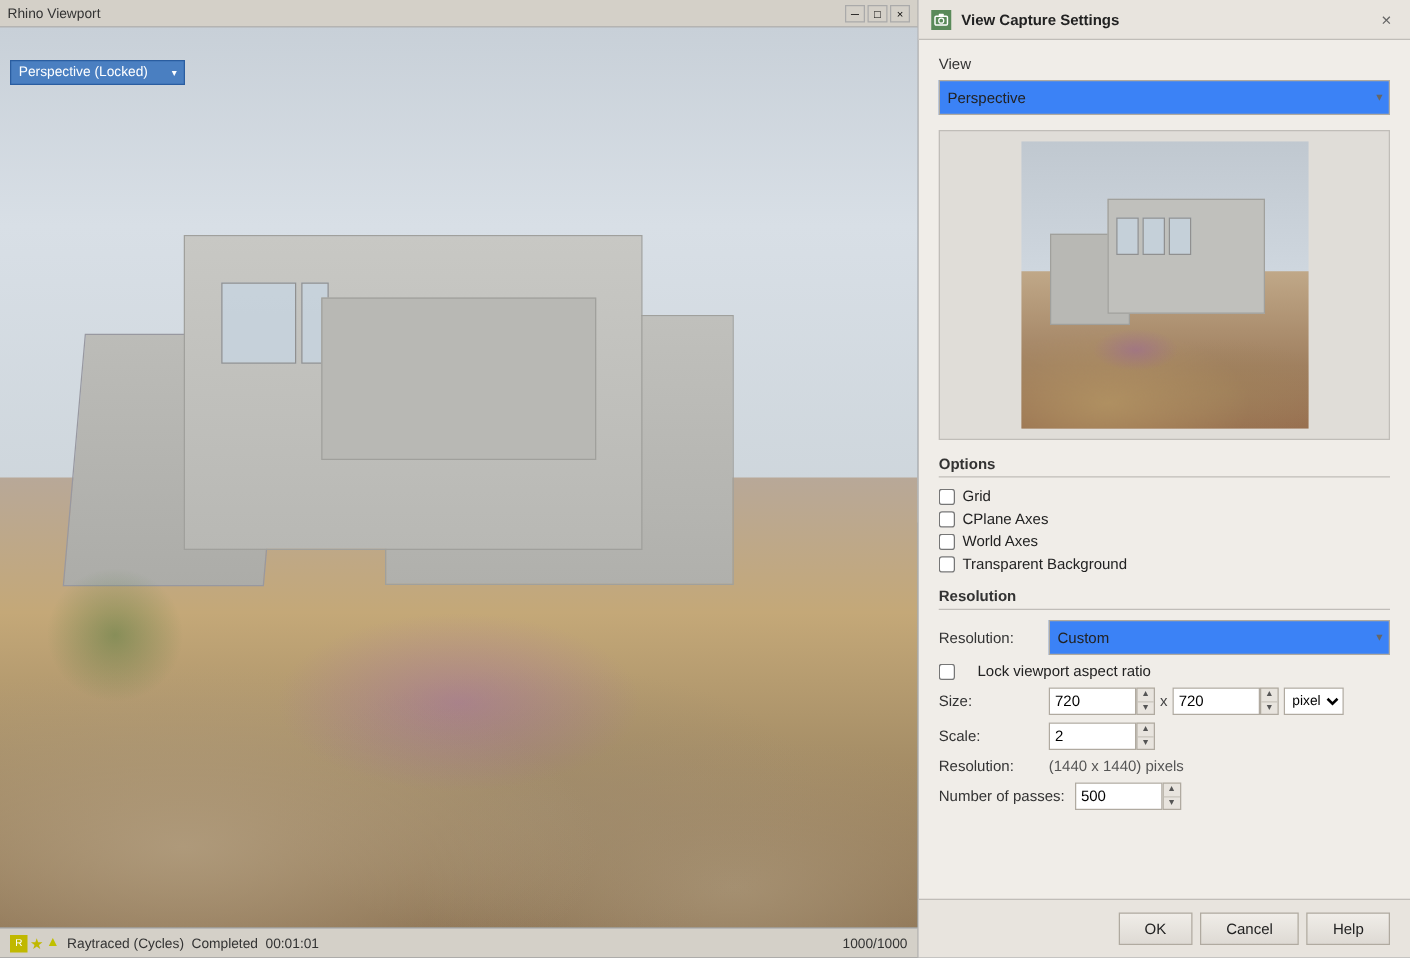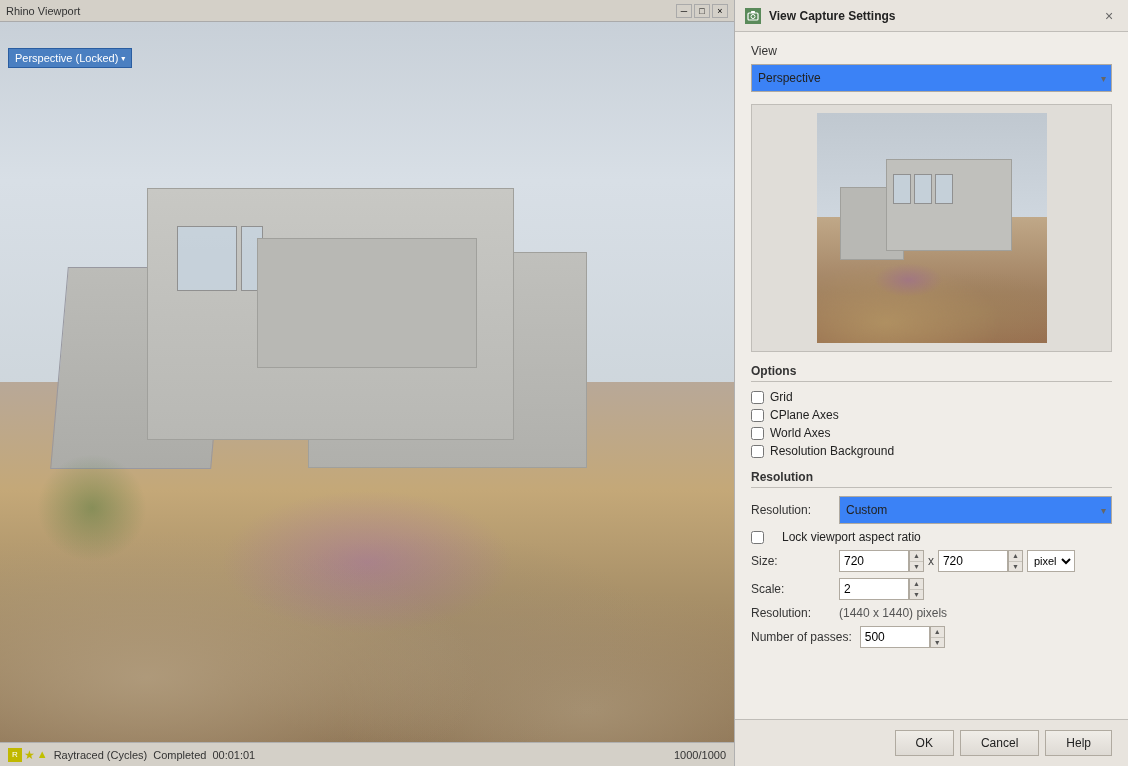--- a/index.html
+++ b/index.html
@@ -58,21 +58,21 @@
 
     #perspective-locked-btn {
       background: #4a7fc1;
       color: white;
       border: 1px solid #2a5da0;
       padding: 1px 6px;
       font-size: 11px;
       cursor: pointer;
       display: flex;
       align-items: center;
-      gap: 3px;
+      gap: 19px;
       height: 20px;
       position: absolute;
       top: 26px;
       left: 8px;
       z-index: 10;
     }
 
     .dropdown-arrow {
       font-size: 8px;
     }
@@ -652,21 +652,21 @@
       <div class="checkbox-row">
         <input type="checkbox" id="cb-cplane" style="">
         <label for="cb-cplane" class="checkbox-label">CPlane Axes</label>
       </div>
       <div class="checkbox-row">
         <input type="checkbox" id="cb-world" style="">
         <label for="cb-world" class="checkbox-label">World Axes</label>
       </div>
       <div class="checkbox-row">
         <input type="checkbox" id="cb-transparent" style="">
-        <label for="cb-transparent" class="checkbox-label">Resolution Background</label>
+        <label for="cb-transparent" class="checkbox-label">Transparent Background</label>
       </div>
     </div>
 
     <div id="resolution-section">
       <div class="resolution-header">Resolution</div>
 
       <div class="form-row">
         <div class="form-label">Resolution:</div>
         <div class="form-control-area resolution-dropdown">
           <div class="dropdown-wrapper" style="flex:1;">

